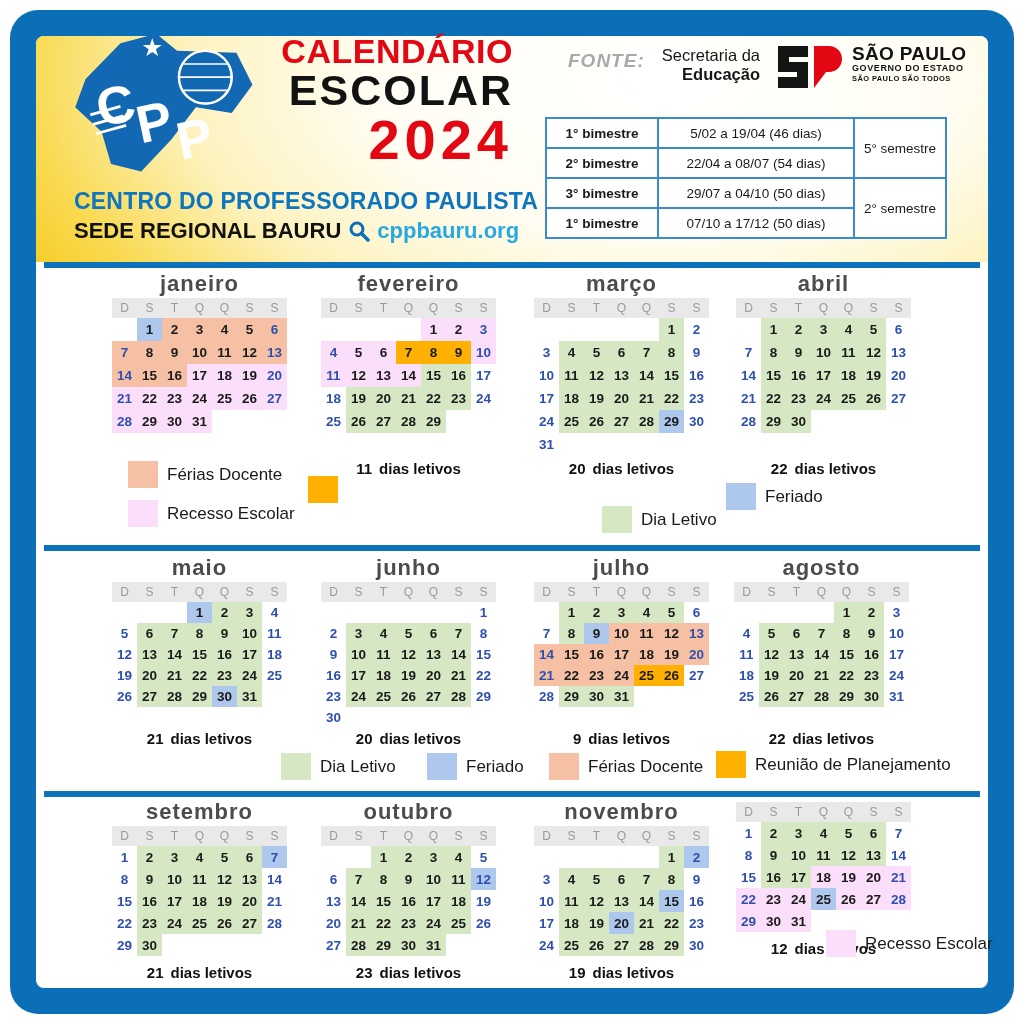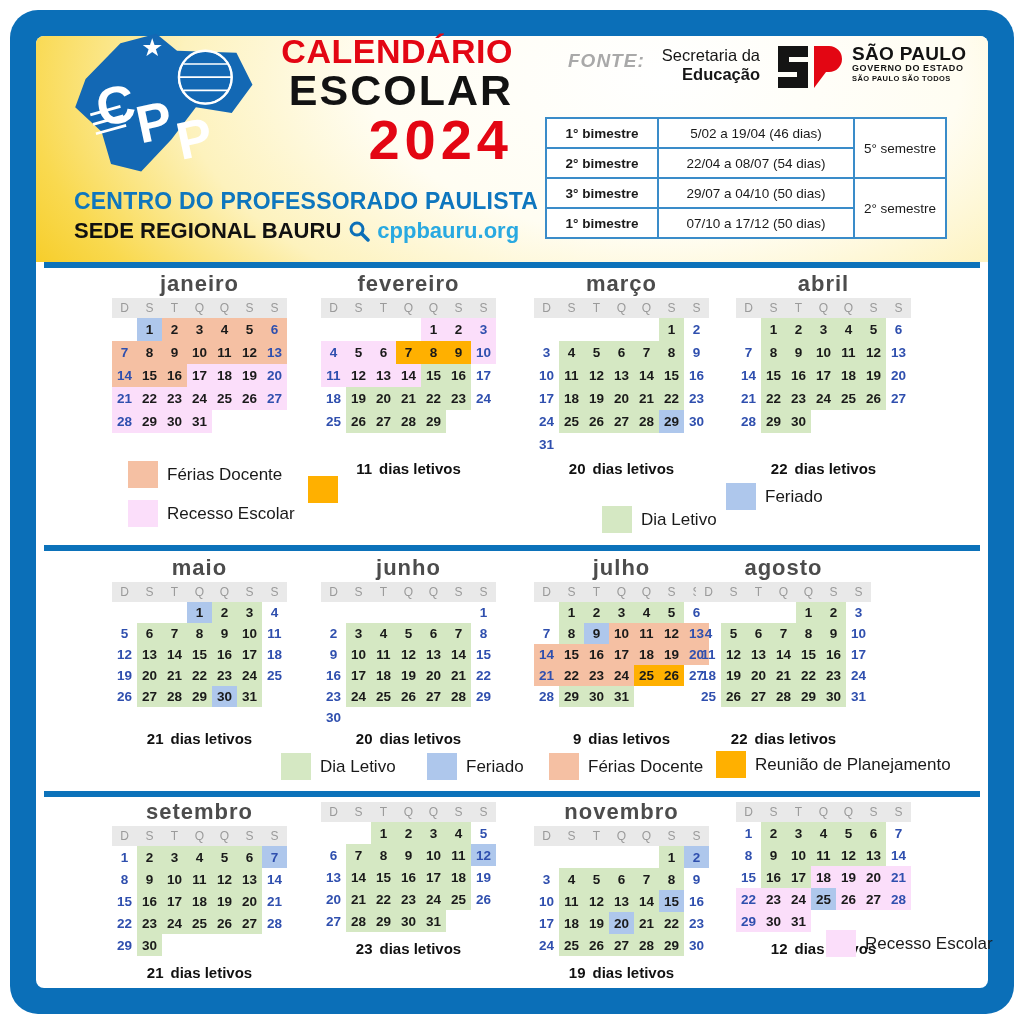--- a/index.html
+++ b/index.html
@@ -578,21 +578,21 @@
           <span class="cell" style="height: 21px;"></span>
           <span class="cell" style="height: 21px;"></span>
           <span class="cell wknd" style="height: 21px;"></span>
         </div>
       </div>
       <div class="dias" style="margin-top: 2px;">
         <span>9</span>
         <span>dias letivos</span>
       </div>
     </div>
-    <div class="month" style="left: 696px; top: 556px;">
+    <div class="month" style="left: 734px; top: 556px;">
       <div class="m-title">agosto</div>
       <div class="dow">
         <span>D</span>
         <span>S</span>
         <span>T</span>
         <span>Q</span>
         <span>Q</span>
         <span>S</span>
         <span>S</span>
       </div>
@@ -705,20 +705,21 @@
           <span class="cell" style="height: 22px;"></span>
           <span class="cell wknd" style="height: 22px;"></span>
         </div>
       </div>
       <div class="dias" style="margin-top: 8px;">
         <span>21</span>
         <span>dias letivos</span>
       </div>
     </div>
     <div class="month" style="left: 321px; top: 800px;">
+      <div class="m-title">outubro</div>
       <div class="dow">
         <span>D</span>
         <span>S</span>
         <span>T</span>
         <span>Q</span>
         <span>Q</span>
         <span>S</span>
         <span>S</span>
       </div>
       <div class="weeks" style="height: 110px;">

